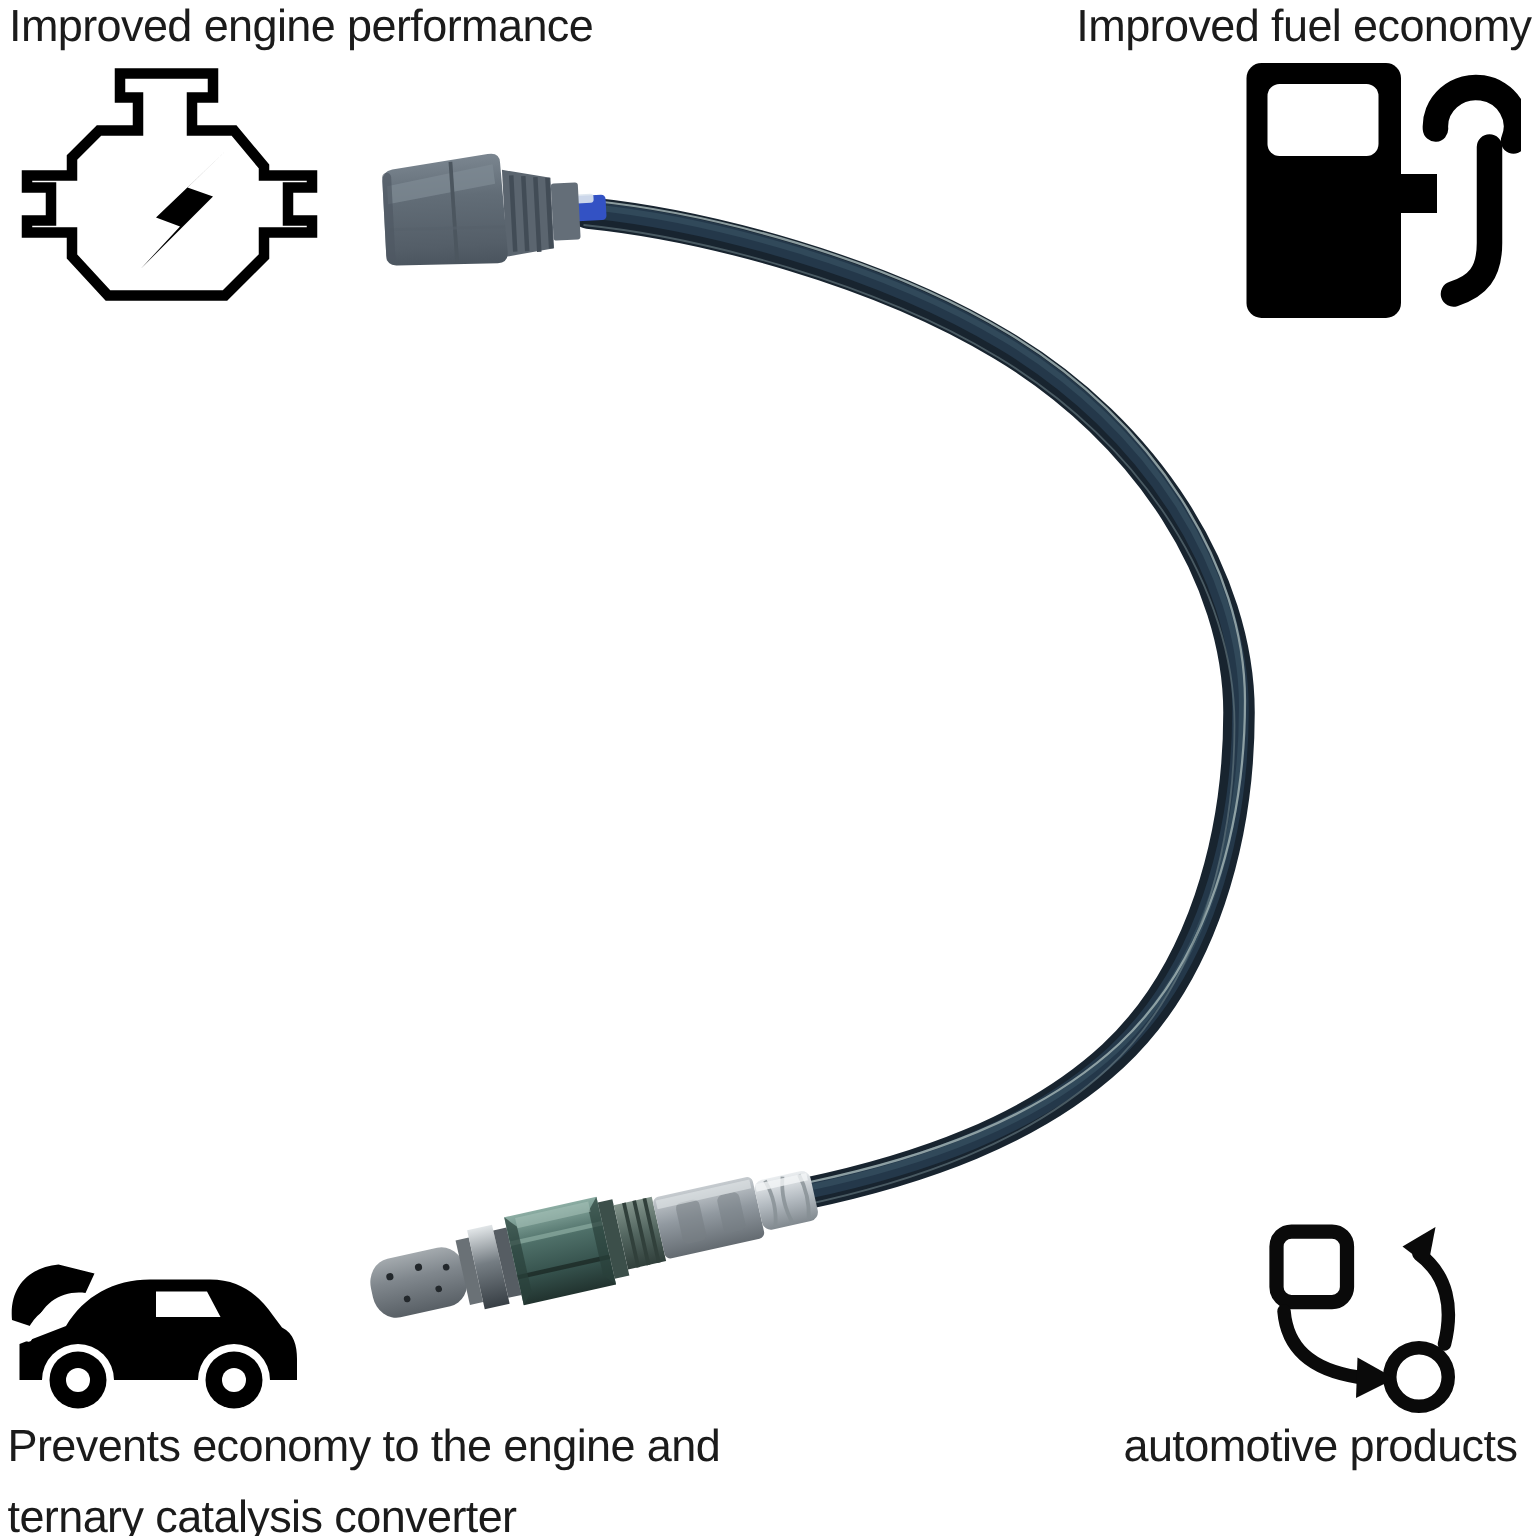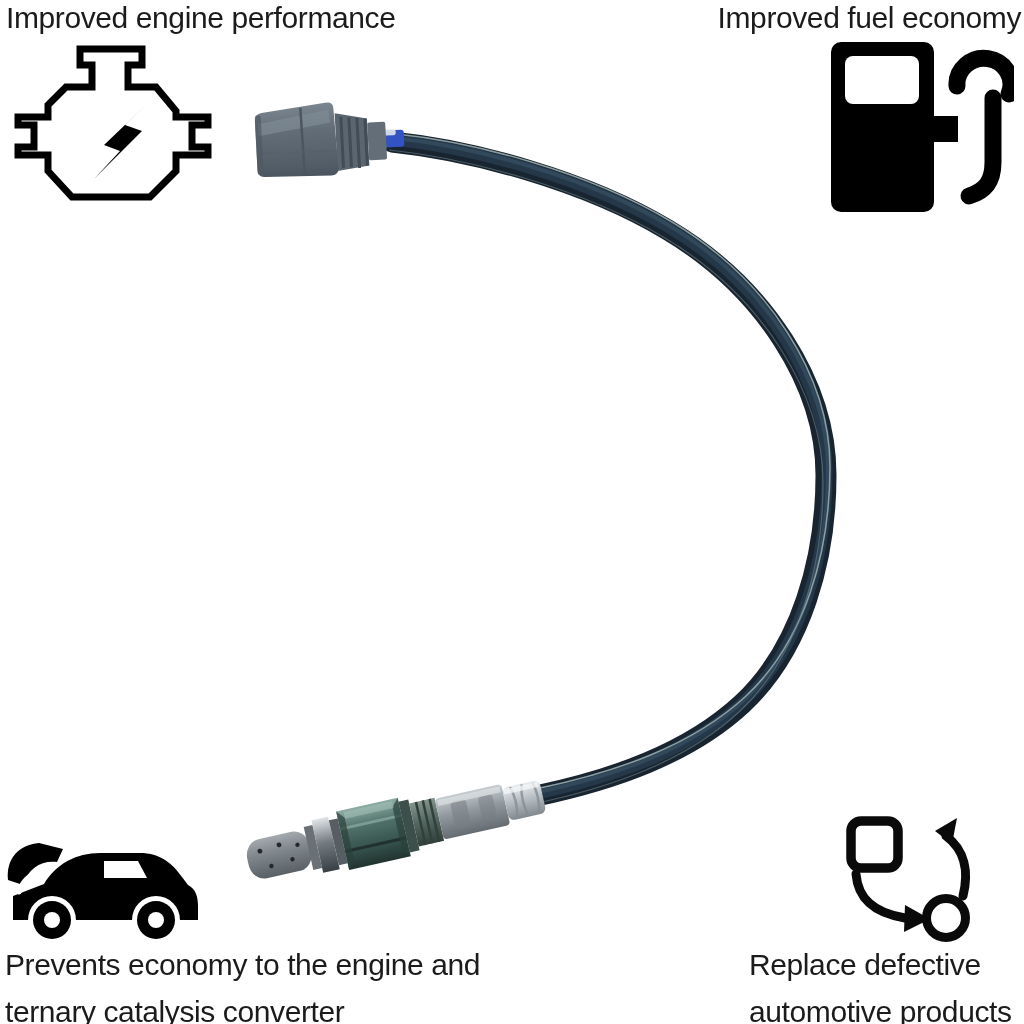--- a/index.html
+++ b/index.html
@@ -181,17 +181,16 @@
   <svg class="icon" id="icon-replace" width="160" height="136" viewBox="0 0 160 136">
     <rect x="8" y="11" width="47" height="47" rx="10" fill="none" stroke="#0a0a0a" stroke-width="9.5"></rect>
     <circle cx="103" cy="108" r="19.5" fill="none" stroke="#0a0a0a" stroke-width="9"></circle>
     <path d="M120,86 C126,62 122,40 103,26" fill="none" stroke="#0a0a0a" stroke-width="9" stroke-linecap="round"></path>
     <path d="M92,21 L114,8 L109,34 Z" fill="#0a0a0a"></path>
     <path d="M13,64 C15,88 30,103 62,108" fill="none" stroke="#0a0a0a" stroke-width="9" stroke-linecap="round"></path>
     <path d="M87,109 L62,95 L61,122 Z" fill="#0a0a0a"></path>
   </svg>
 
   <div class="label two-line" id="label-bottom-right">
-    <div>Replace defective</div>
     <div>automotive products</div>
   </div>
 
 </div>
 
 </body></html>

